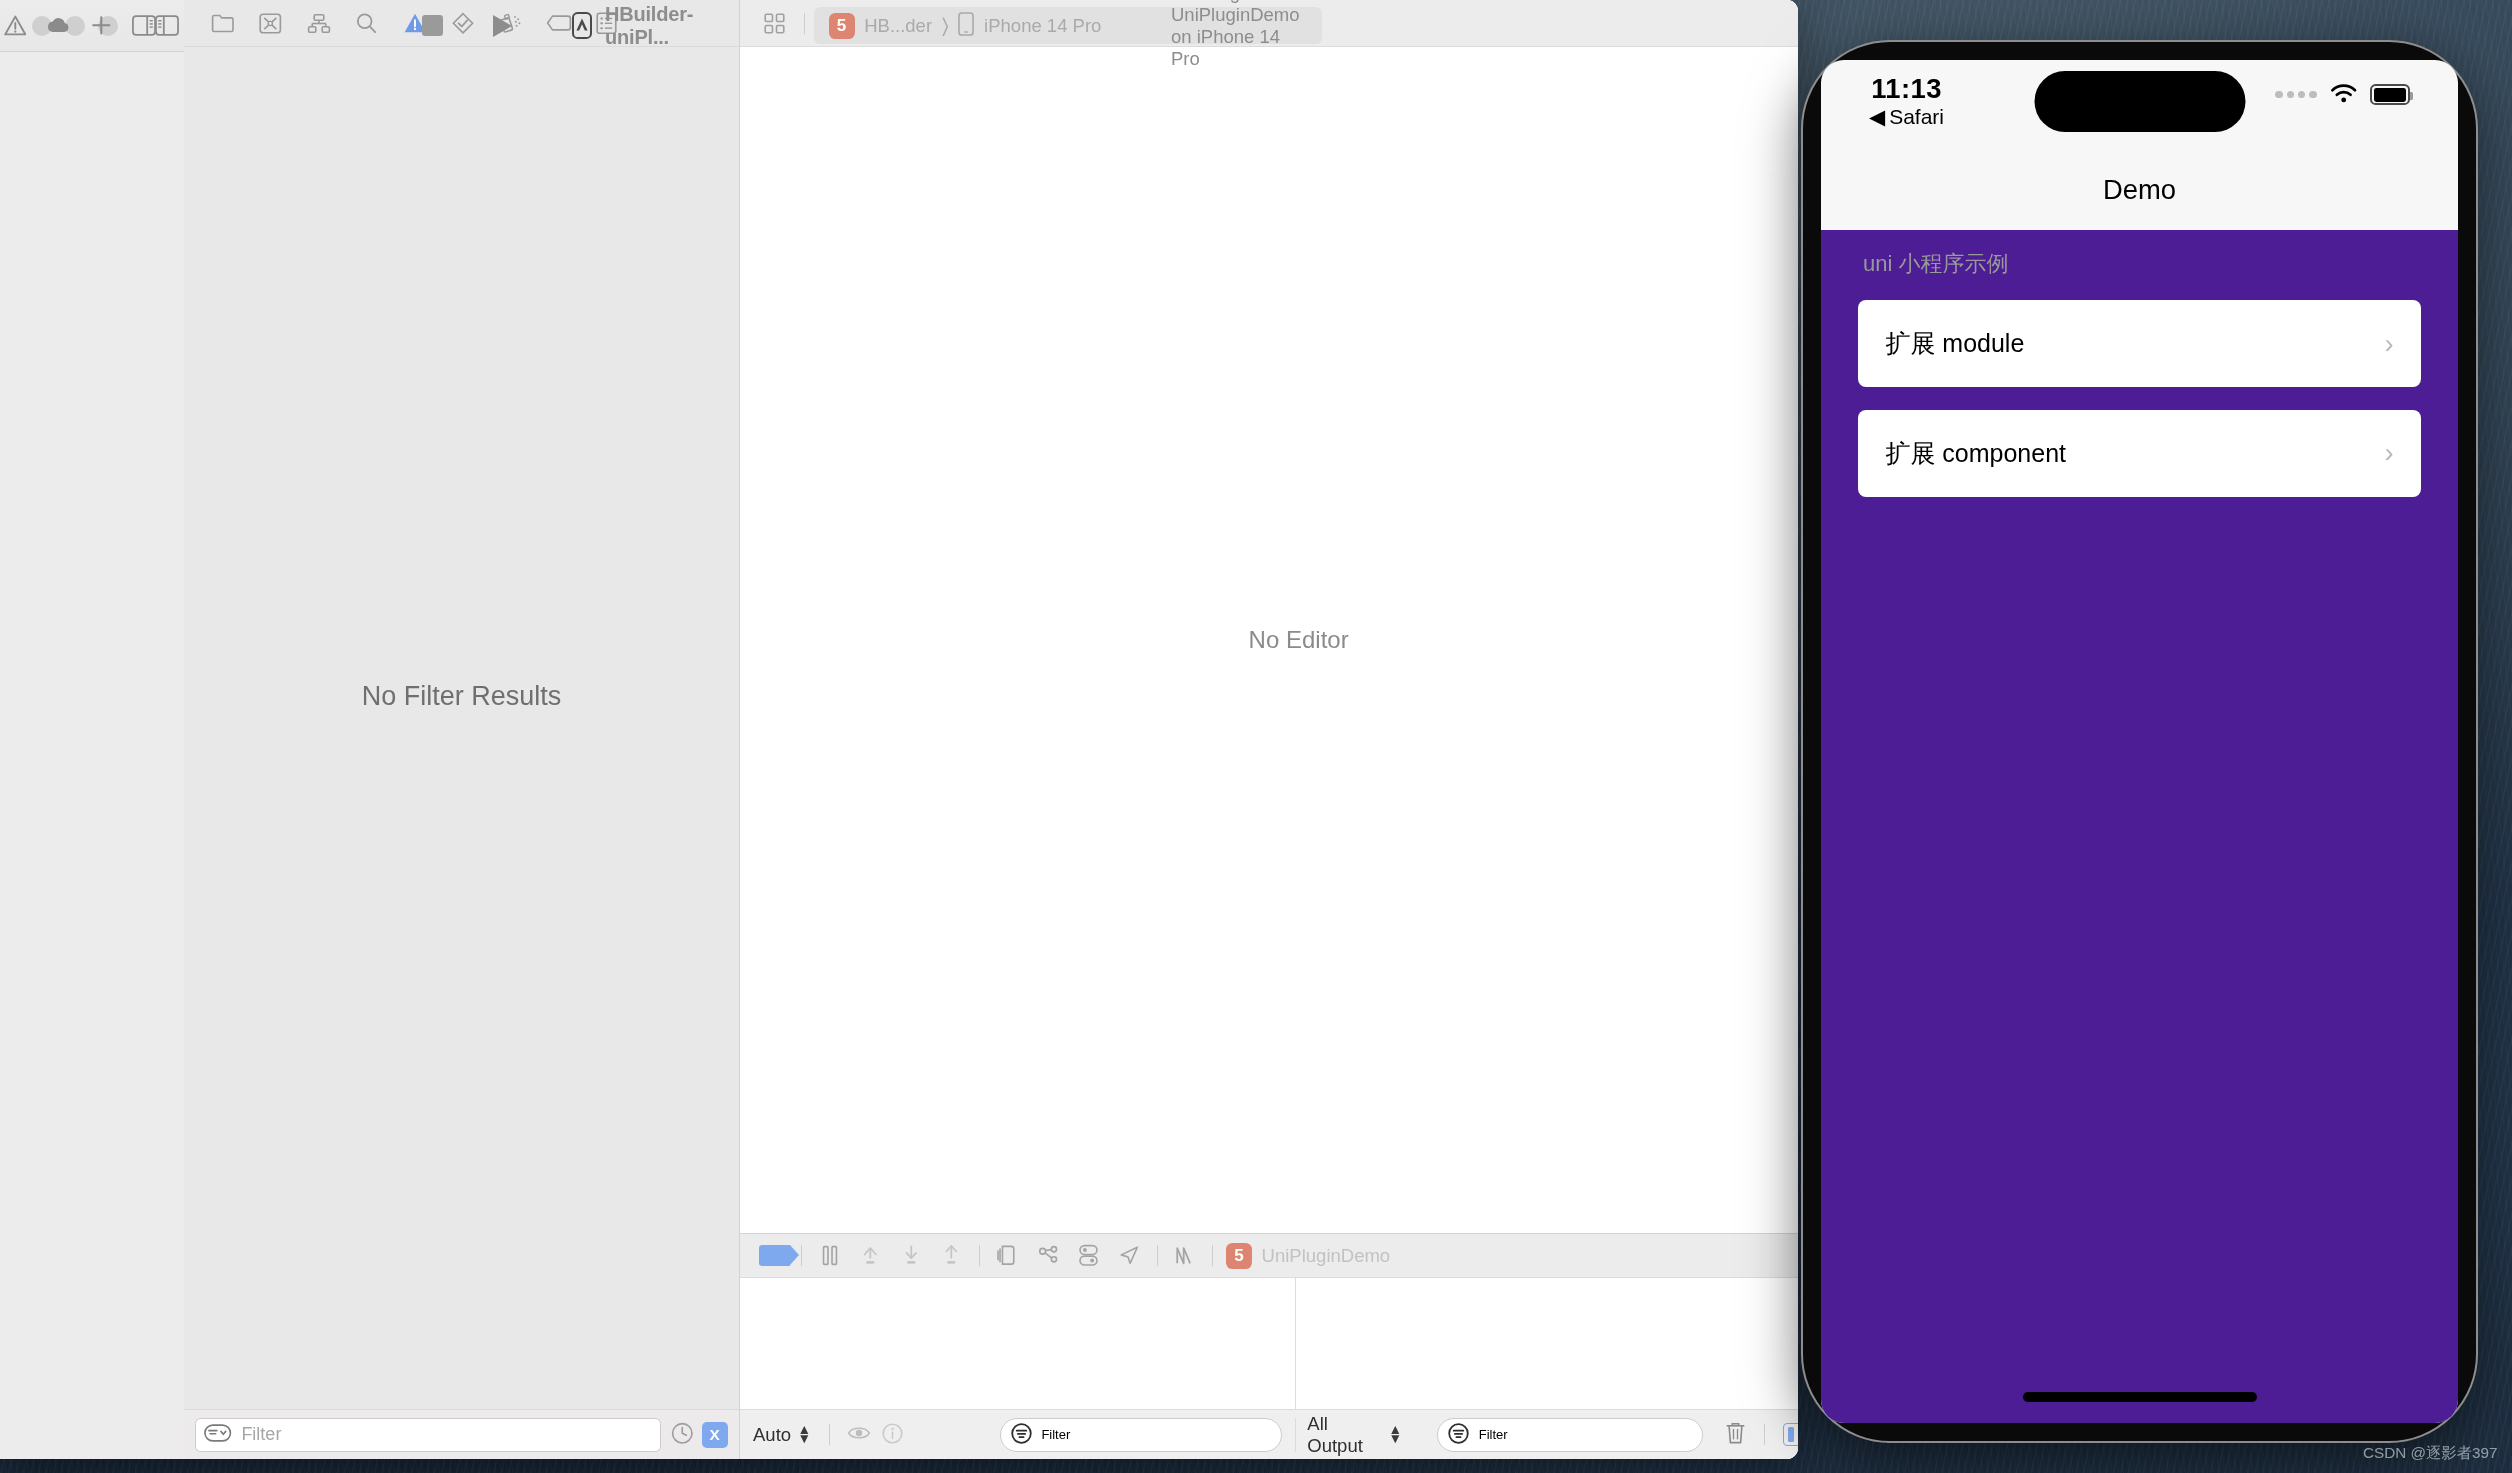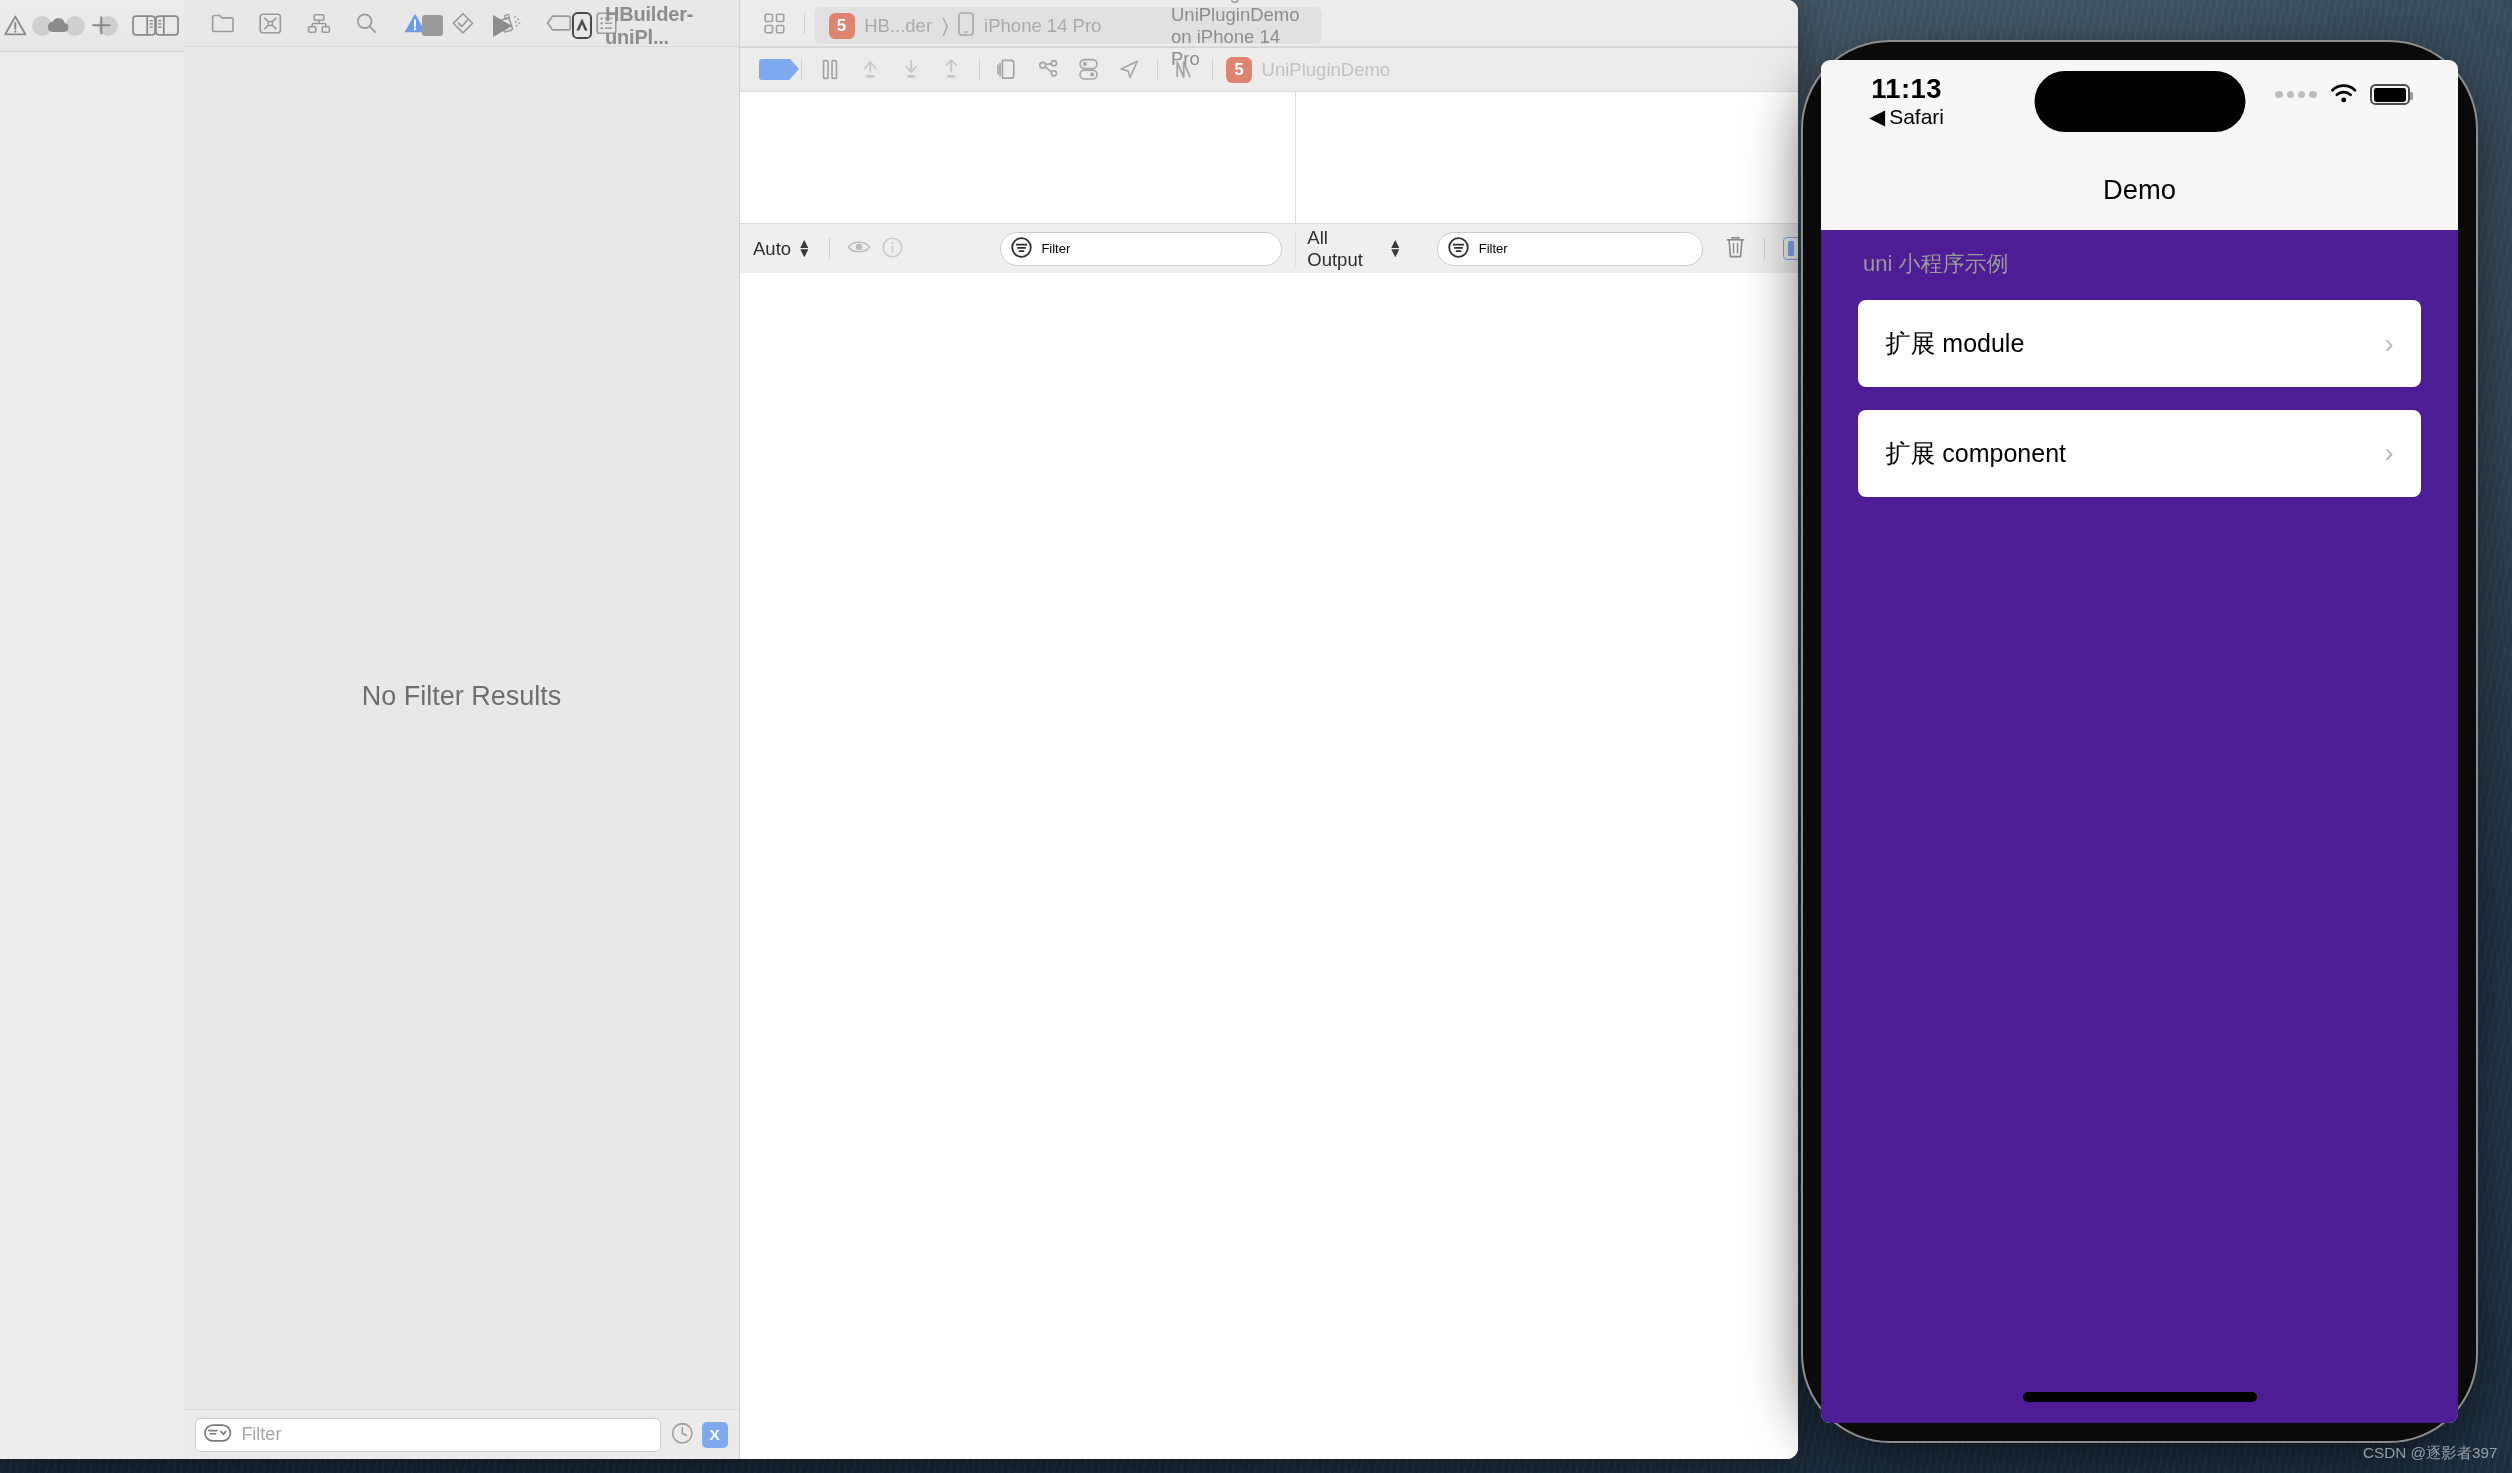--- a/index.html
+++ b/index.html
@@ -236,21 +236,21 @@
     width: 677px; height: 1403px;
     background: #0a0a0a;
     border-radius: 89px;
     padding: 18px;
     box-shadow: 0 14.5px 56px rgba(0,0,0,0.55);
     border: 2.4px solid #8d8d8d;
   }
   .iphone-screen {
     width: 100%; height: 100%;
     background: #f7f7f7;
-    border-radius: 9px;
+    border-radius: 23px;
     overflow: hidden;
     position: relative;
     display: flex; flex-direction: column; justify-content: flex-end;
   }
   .ios-statusbar {
     height: 89px; flex: none;
     position: relative;
     padding: 0 48px;
     display: flex; align-items: flex-start; justify-content: space-between;
   }
@@ -514,20 +514,23 @@
           <svg width="24" height="21" viewBox="0 0 30 26">
               <rect x="1.2" y="1.2" width="27.6" height="23.6" rx="4" fill="none" stroke="#a0a0a0" stroke-width="2"></rect>
               <line x1="11" y1="1.2" x2="11" y2="24.8" stroke="#a0a0a0" stroke-width="2"></line>
               <line x1="20" y1="9" x2="20" y2="17" stroke="#a0a0a0" stroke-width="2" stroke-linecap="round"></line>
               <line x1="16" y1="13" x2="24" y2="13" stroke="#a0a0a0" stroke-width="2" stroke-linecap="round"></line>
             </svg>
         </div>
       </div>
 
 
+      <div class="editor-area">
+        <div class="no-editor">No Editor</div>
+      </div>
 
       <div class="debug-area">
         <div class="debug-bar">
           <div class="dbg-ic">
               <div class="bp-pill"></div>
             </div>
           <div class="vsep"></div>
           <div class="dbg-ic">
             <svg width="18" height="21" viewBox="0 0 22 26">
                 <rect x="3" y="2" width="5.5" height="22" rx="1" fill="none" stroke="#a4a4a4" stroke-width="2"></rect>

